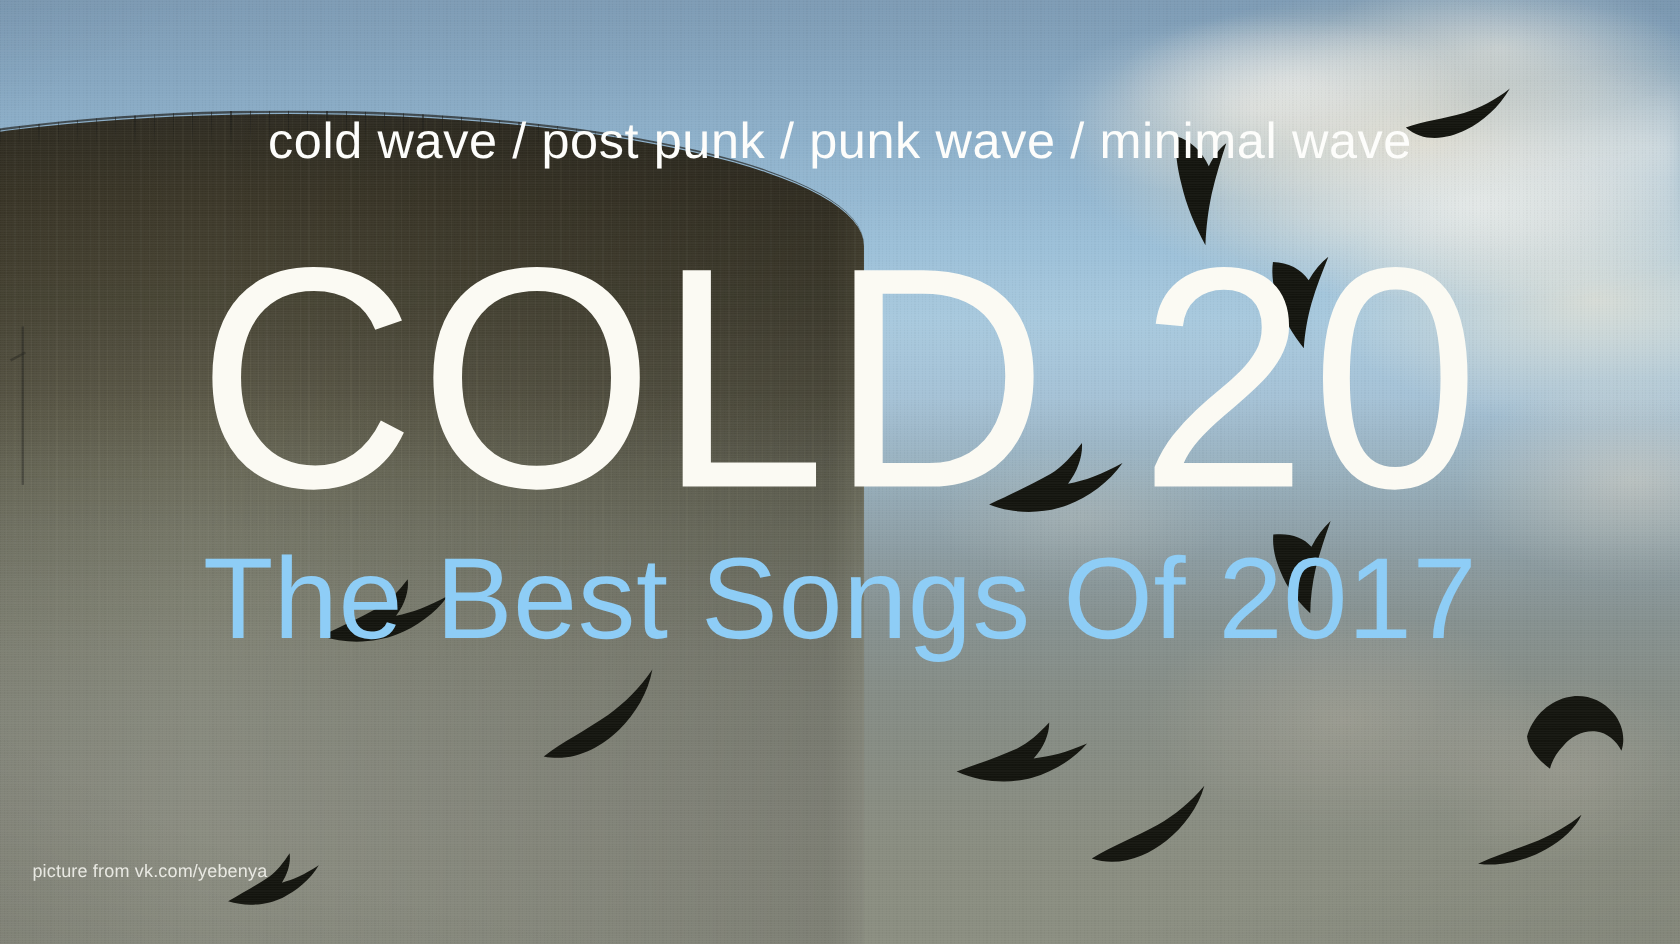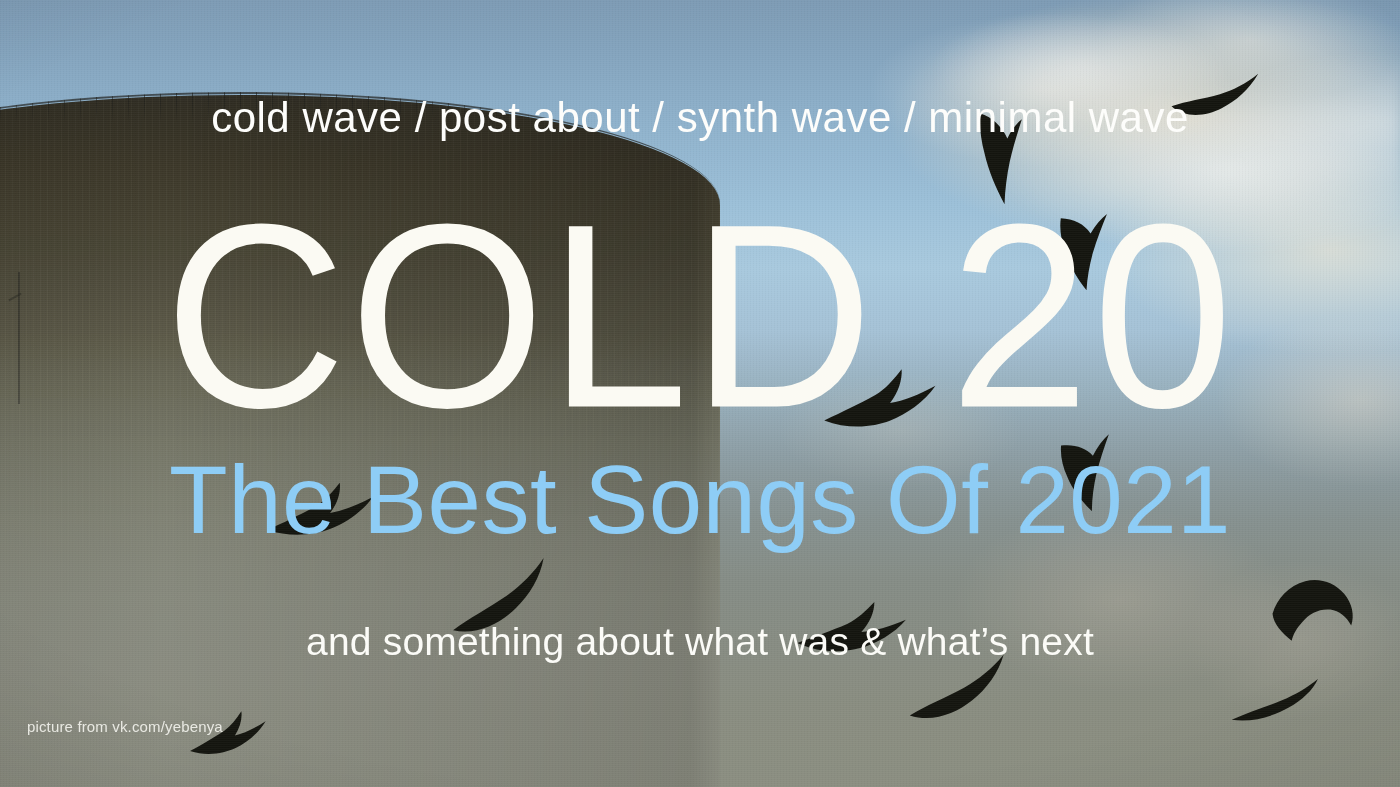--- a/index.html
+++ b/index.html
@@ -302,23 +302,22 @@
         <path class="bird-shape" d="M0,40 C16,34 34,30 52,24 C66,19 78,13 90,4 C84,16 72,26 58,33 C42,41 20,46 0,40 Z"></path>
       </svg>
       <svg width="78" height="62" viewBox="0 0 100 60" preserveAspectRatio="none" style="left: 190px; top: 700px; transform: rotate(4deg);">
         <path class="bird-shape" d="M2,52 C18,44 30,38 44,30 C52,25 58,18 64,10 C66,17 64,26 58,34 C70,31 82,26 96,18 C88,30 74,40 60,46 C46,52 24,56 2,52 Z"></path>
       </svg>
     </div>
 
   <div class="layer vignette"></div>
   <div class="layer grain"></div>
 
-  <div class="genres">cold wave / post about / synth wave / minimal wave</div>
+  <div class="genres">cold wave / post punk / punk wave / minimal wave</div>
 
   <div class="main-title">COLD 20</div>
 
-  <div class="sub-title">The Best Songs Of 2021</div>
-
-  <div class="tagline">and something about what was &amp; what’s next</div>
+  <div class="sub-title">The Best Songs Of 2017</div>
+
 
   <div class="credit">picture from vk.com/yebenya</div>
 
 </div>
 
 </body></html>

